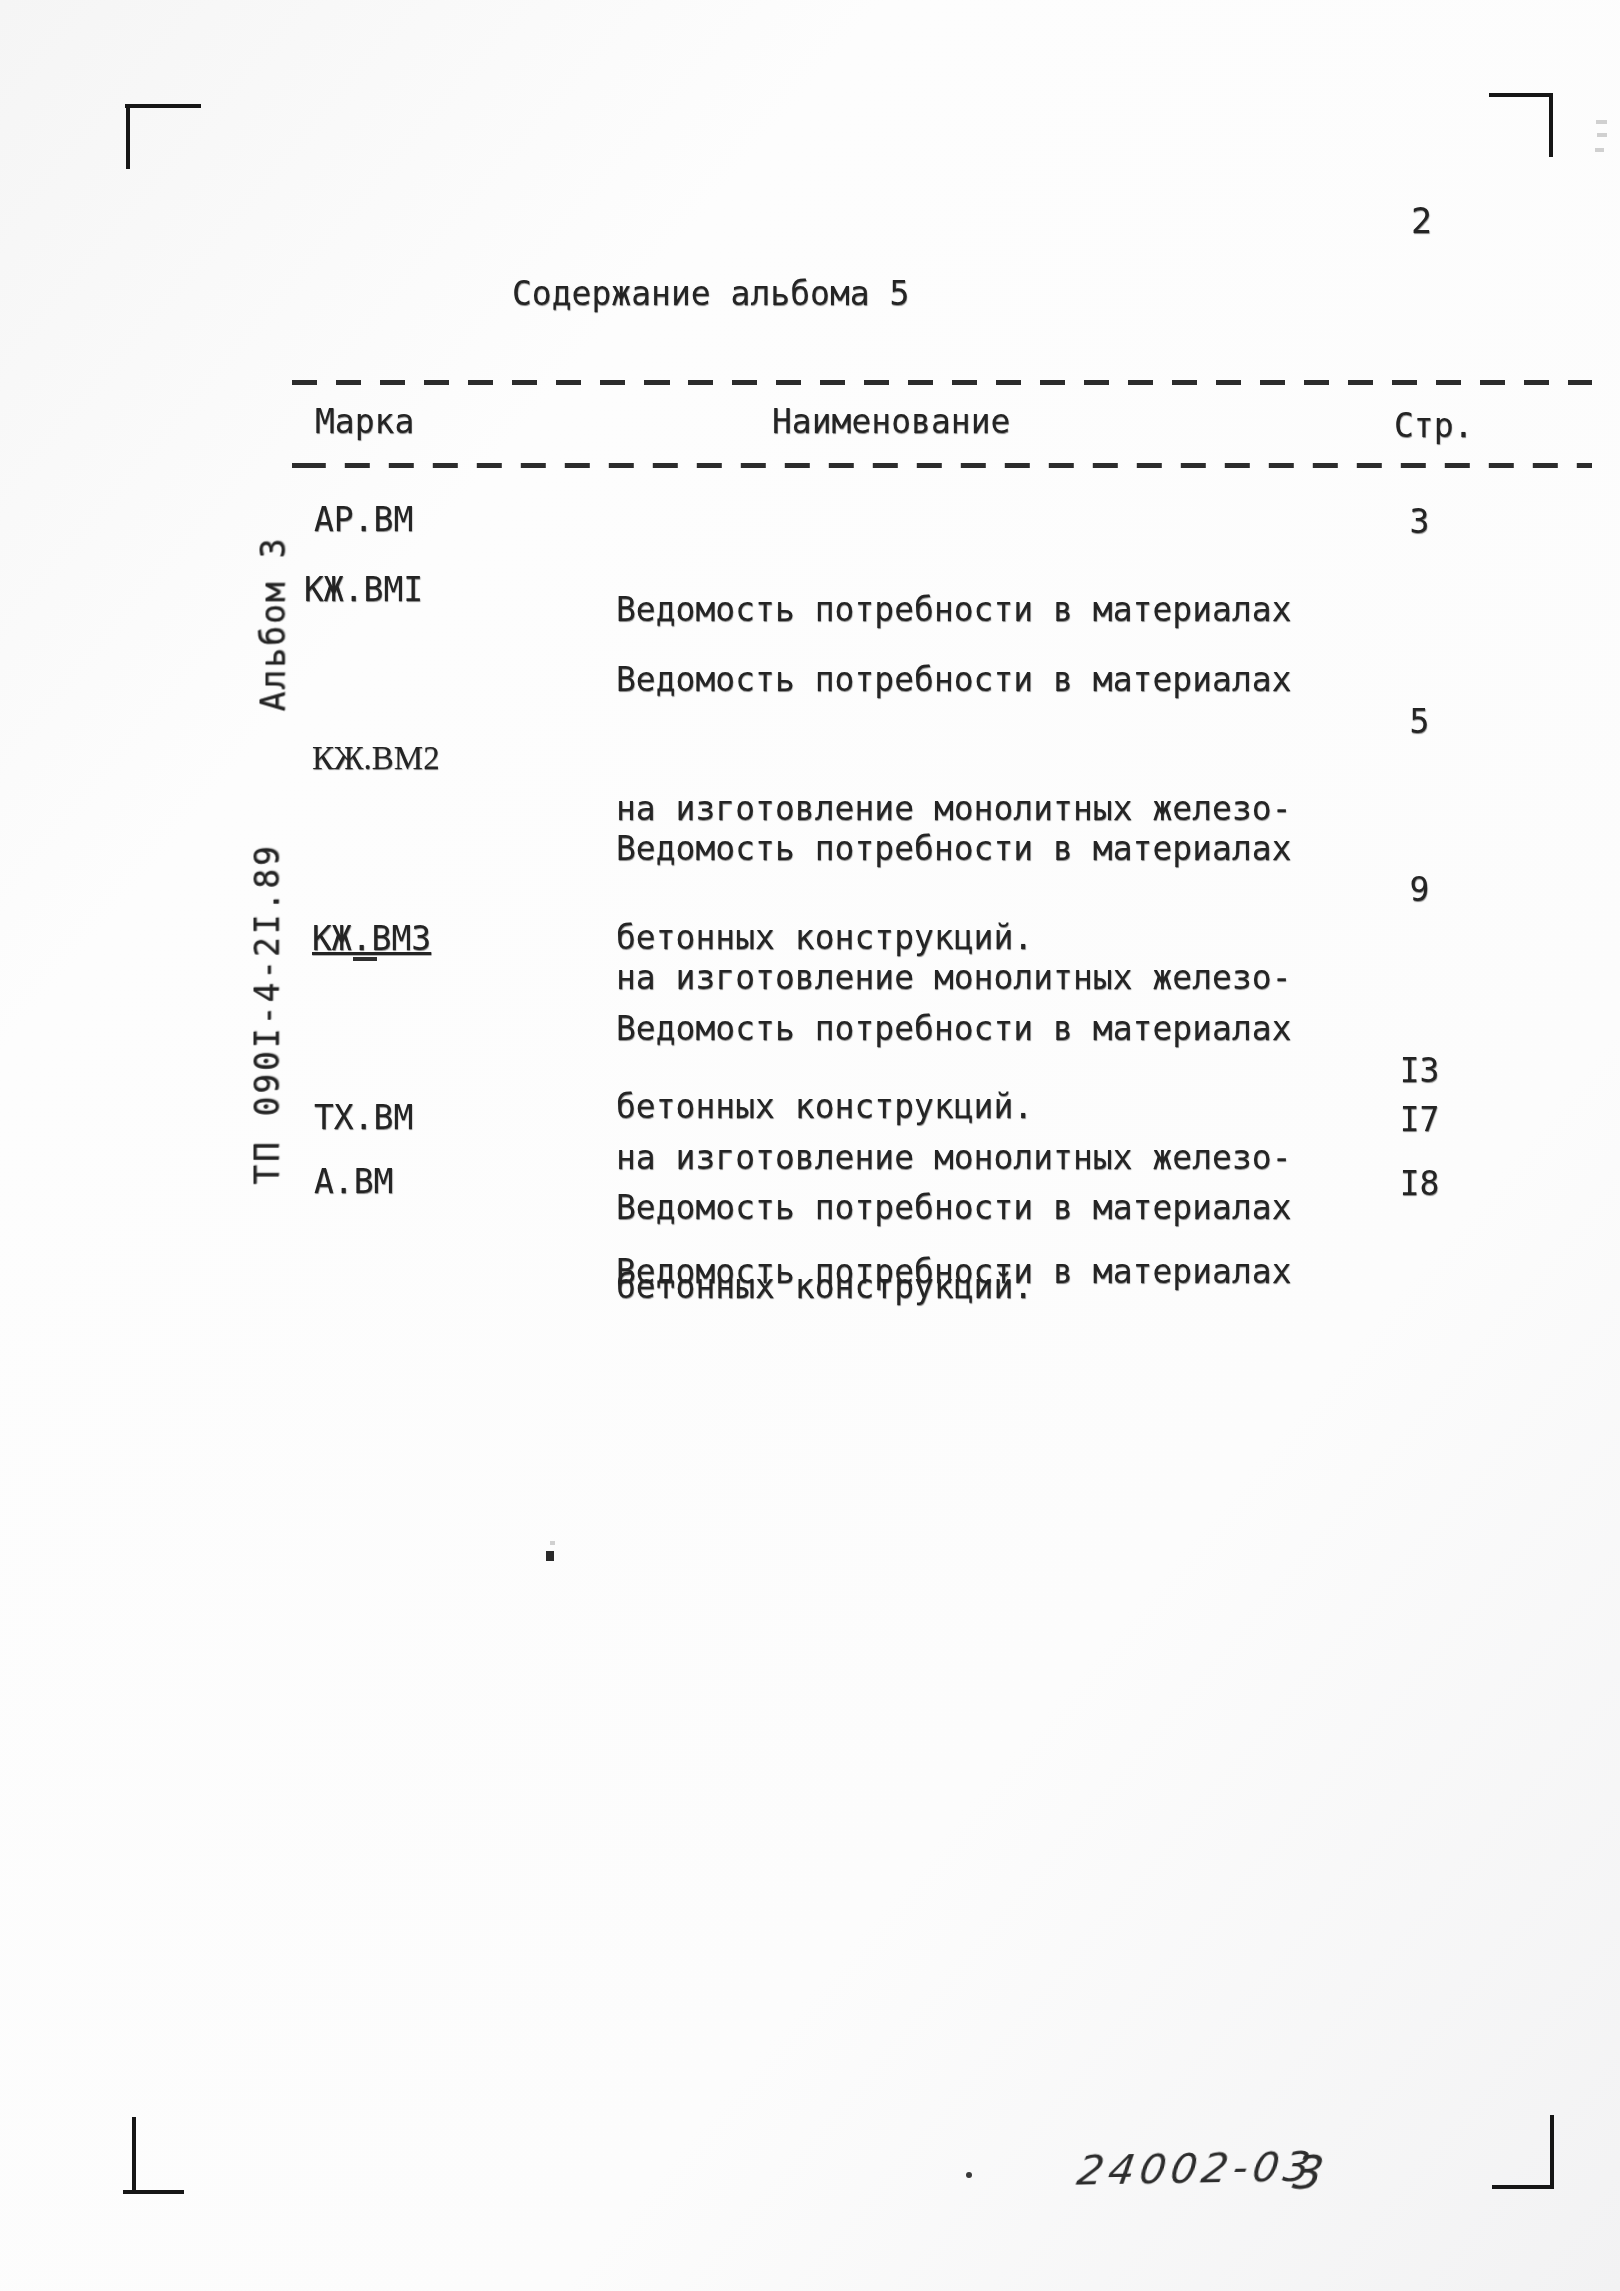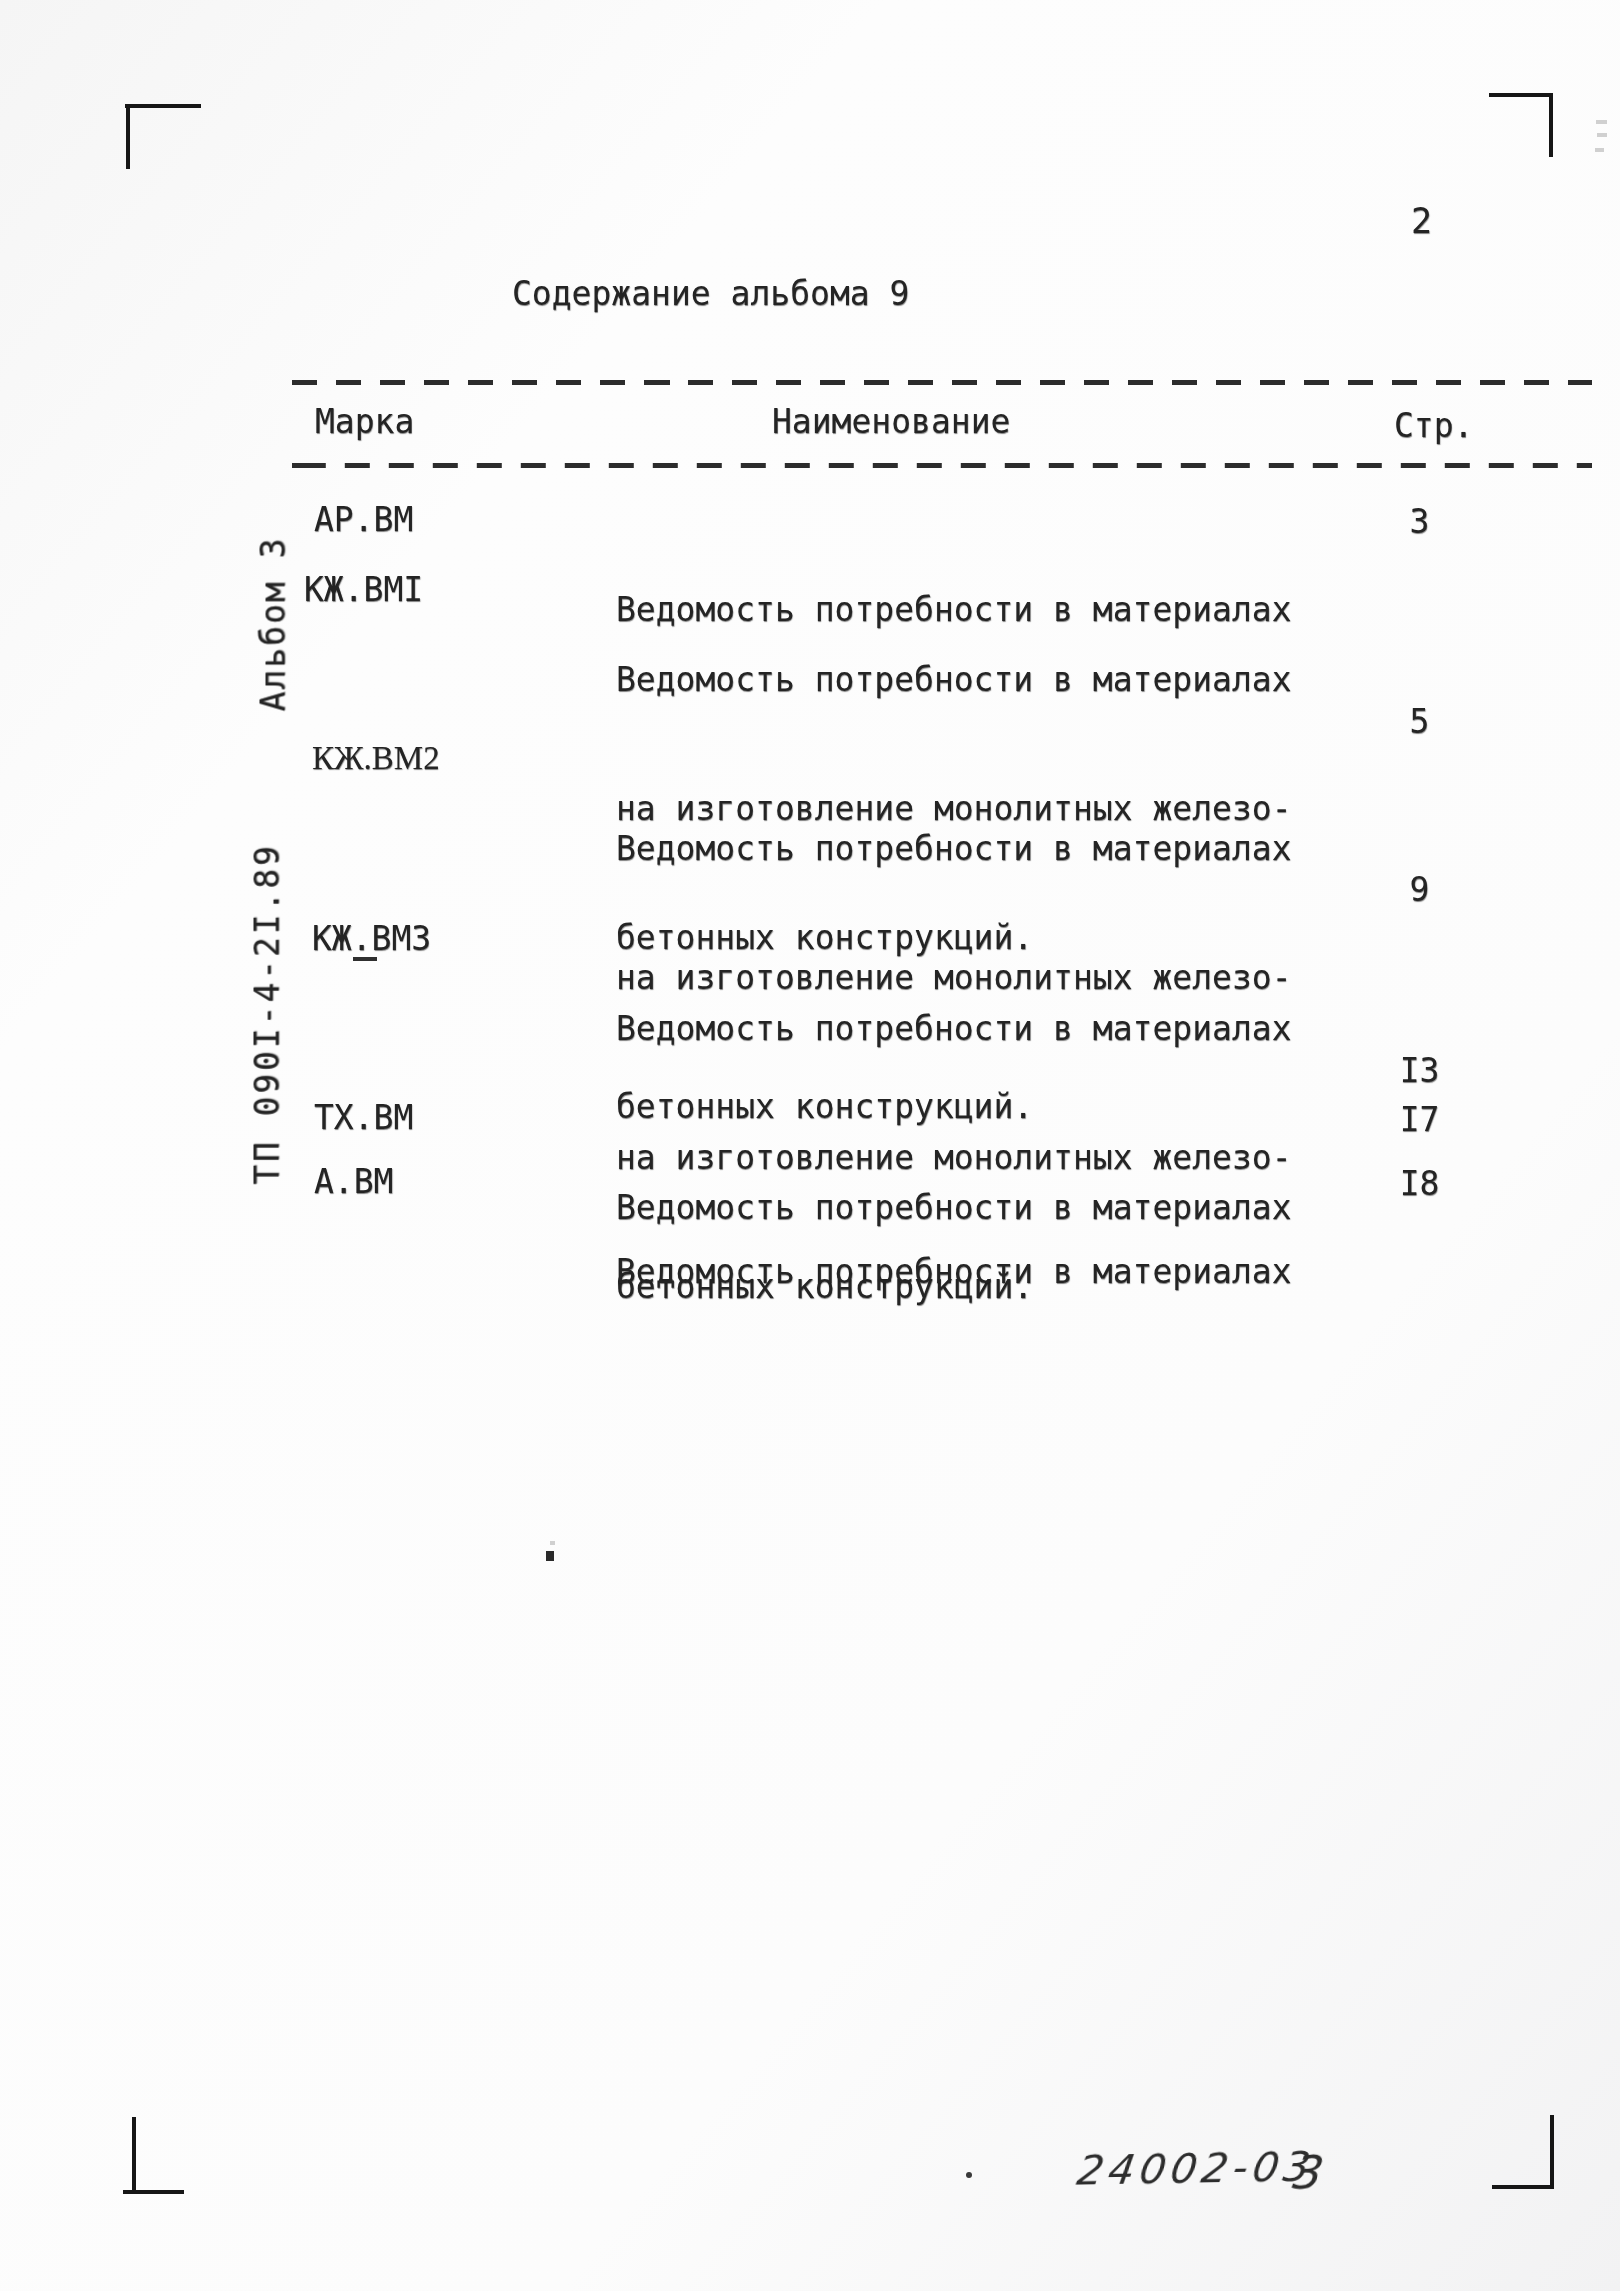--- a/index.html
+++ b/index.html
@@ -64,21 +64,21 @@
     <div class="crop" style="left:1550px;top:2115px;width:3.9px;height:74px;"></div>
     <div class="crop" style="left:1492px;top:2185px;width:62px;height:3.9px;"></div>
   </div>
 
   <div class="faint" style="left:1596px;top:120px;width:10.8px;height:3.9px;"></div>
   <div class="faint" style="left:1597px;top:133px;width:9.8px;height:3.9px;"></div>
   <div class="faint" style="left:1595px;top:148px;width:8.8px;height:3.9px;"></div>
 
   <div class="tw" style="left:1411px;top:200px;font-size:35px;">2</div>
 
-  <div class="tw" style="left:512px;top:272px;">Содержание альбома 9</div>
+  <div class="tw" style="left:512px;top:272px;">Содержание альбома 5</div>
 
   <div class="rule" style="top:380px;"></div>
   <div class="rule" style="top:463px;background-position-x:8.8px;"></div>
 
   <div class="tw" style="left:315px;top:400px;">Марка</div>
   <div class="tw" style="left:772px;top:400px;">Наименование</div>
   <div class="tw" style="left:1394px;top:404px;">Стр.</div>
 
   <div>
     <div class="tw" style="left:314px;top:498px;">АР.ВМ</div>
@@ -102,21 +102,21 @@
     <div class="tw" style="left:312px;top:737px;font-family:Liberation Serif, serif;">КЖ.ВМ2</div>
     <div class="tw" style="left:616px;top:741px;">
       <div class="desc-line">Ведомость потребности в материалах</div>
       <div class="desc-line">на изготовление монолитных железо-</div>
       <div class="desc-line">бетонных конструкций.</div>
     </div>
     <div class="tw page-col" style="left:1388px;top:868px;">9</div>
   </div>
 
   <div>
-    <div class="tw" style="left:312px;top:917px;">КЖ.ВМ3</div>
+    <div class="tw" style="left:312px;top:917px;text-decoration:underline;">КЖ.ВМ3</div>
     <div class="underline-mark" style="left:353px;top:957px;width:23.5px;height:3.9px;"></div>
     <div class="tw" style="left:616px;top:921px;">
       <div class="desc-line">Ведомость потребности в материалах</div>
       <div class="desc-line">на изготовление монолитных железо-</div>
       <div class="desc-line">бетонных конструкций.</div>
     </div>
     <div class="tw page-col" style="left:1388px;top:1049px;">I3</div>
   </div>
 
   <div>

